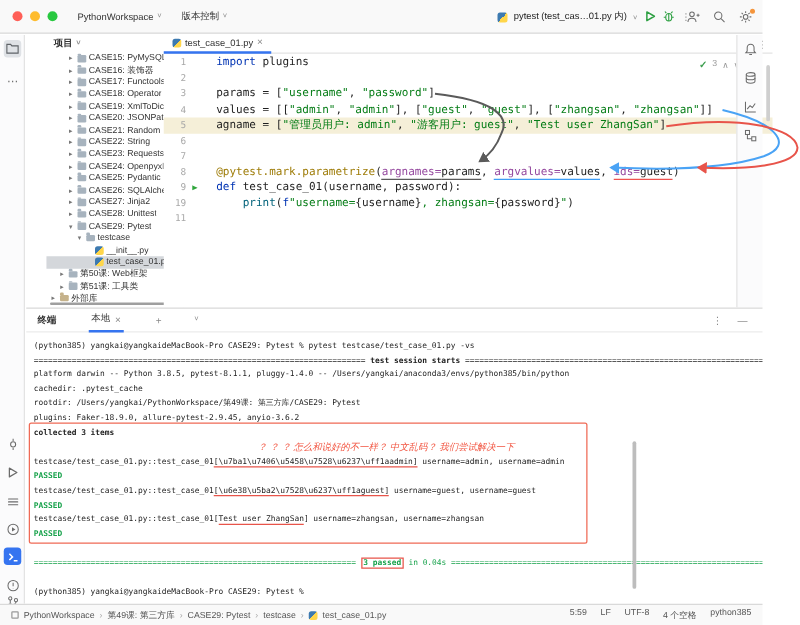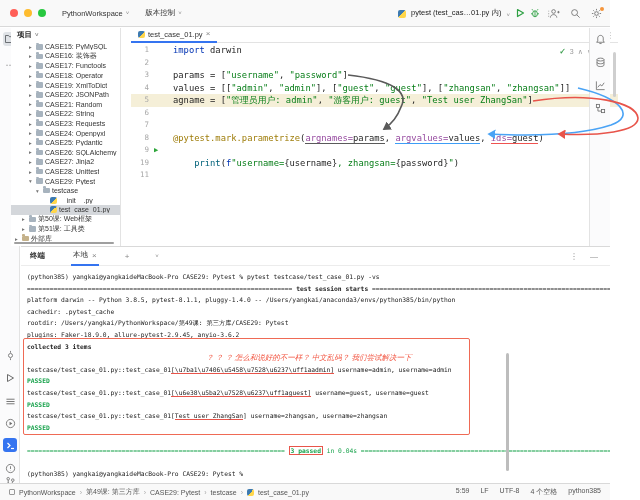--- a/index.html
+++ b/index.html
@@ -20,21 +20,21 @@
   .gearwrap{position:relative}
   .gear-dot{position:absolute;top:-1px;right:-2px;width:4px;height:4px;border-radius:50%;background:#f5953b}
 
   
   .leftstrip{position:absolute;top:28px;left:0;width:20px;bottom:17px;background:#fbfbfc;border-right:1px solid #e3e3e3}
   .strip-ic{position:absolute;left:3px;width:14px;height:14px;display:flex;align-items:center;justify-content:center;border-radius:3px;color:#6b6b6b}
   .strip-ic.active-proj{background:#dfe2e6}
   .term-btn{background:#3574f0;border-radius:3px}
 
   
-  .project-panel{position:absolute;left:11px;top:28px;width:110px;height:218px;background:#fff;border-right:1px solid #e3e3e3;overflow:hidden}
+  .project-panel{position:absolute;left:37px;top:28px;width:110px;height:218px;background:#fff;border-right:1px solid #e3e3e3;overflow:hidden}
   .pp-header{height:13px;display:flex;align-items:center;gap:3px;padding-left:6px;font-size:7.5px;font-weight:bold;color:#333}
   .tree{padding-top:1px}
   .tree-row{display:flex;align-items:center;height:9.6px;font-size:7px;white-space:nowrap;color:#333}
   .tree-row.sel{background:#d4d7db}
   .chv{width:7px;flex:none;color:#777;font-size:5.5px;text-align:center}
   .ic-folder{width:7px;height:5.5px;background:#a7b3be;border-radius:1px;position:relative;flex:none;margin:0 2px}
   .ic-folder::before{content:"";position:absolute;top:-1.5px;left:0;width:3px;height:1.5px;background:inherit;border-radius:1px 1px 0 0}
   .ic-lib{width:7px;height:5.5px;background:#c5b28b;border-radius:1px;position:relative;flex:none;margin:0 2px}
   .ic-lib::before{content:"";position:absolute;top:-1.5px;left:0;width:3px;height:1.5px;background:inherit;border-radius:1px 1px 0 0}
   .tree .ic-py{width:7px;height:7px;margin:0 2px}
@@ -326,21 +326,21 @@
         <span class="ic-py" style="width:7px;height:7px"></span>
         <span>test_case_01.py</span>
         <span class="tab-close">×</span>
       </div>
       <span class="tab-more">⋮</span>
     </div>
     <div class="code">
         <div class="cl">
           <span class="ln">1</span>
           <span class="gi"></span>
-          <span class="ct"><span class="kw">import</span><span class="pl"> darwin</span></span>
+          <span class="ct"><span class="kw">import</span><span class="pl"> plugins</span></span>
         </div>
         <div class="cl">
           <span class="ln">2</span>
           <span class="gi"></span>
           <span class="ct"></span>
         </div>
         <div class="cl">
           <span class="ln">3</span>
           <span class="gi"></span>
           <span class="ct"><span class="pl">params = [</span><span class="str">"username"</span><span class="pl">, </span><span class="str">"password"</span><span class="pl">]</span></span>
@@ -366,20 +366,21 @@
           <span class="ct"></span>
         </div>
         <div class="cl">
           <span class="ln">8</span>
           <span class="gi"></span>
           <span class="ct"><span class="dec">@pytest.mark.parametrize</span><span class="pl">(</span><span class="arg ug">argnames=</span><span class="pl ug">params</span><span class="pl">, </span><span class="arg ub">argvalues=</span><span class="pl ub">values</span><span class="pl">, </span><span class="arg ur">ids=</span><span class="pl ur">guest</span><span class="pl">)</span></span>
         </div>
         <div class="cl">
           <span class="ln">9</span>
           <span class="gi">▶</span>
+          <span class="ct"><span class="kw">def </span><span class="pl">test_case_01</span><span class="pl">(username, password):</span></span>
         </div>
         <div class="cl">
           <span class="ln">19</span>
           <span class="gi"></span>
           <span class="ct"><span class="pl">    </span><span class="call">print</span><span class="pl">(</span><span class="kw">f</span><span class="str">"username=</span><span class="pl">{username}</span><span class="str">, zhangsan=</span><span class="pl">{password}</span><span class="str">"</span><span class="pl">)</span></span>
         </div>
         <div class="cl">
           <span class="ln">11</span>
           <span class="gi"></span>
           <span class="ct"></span>

